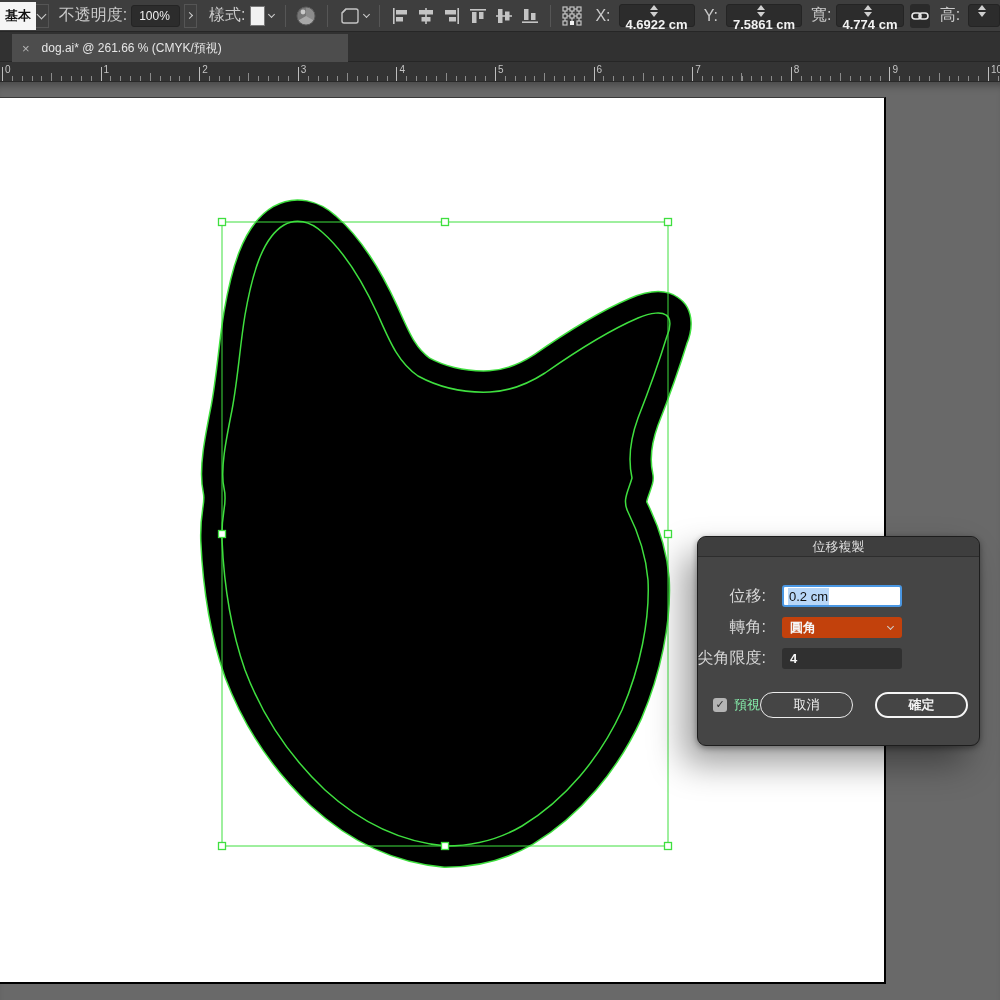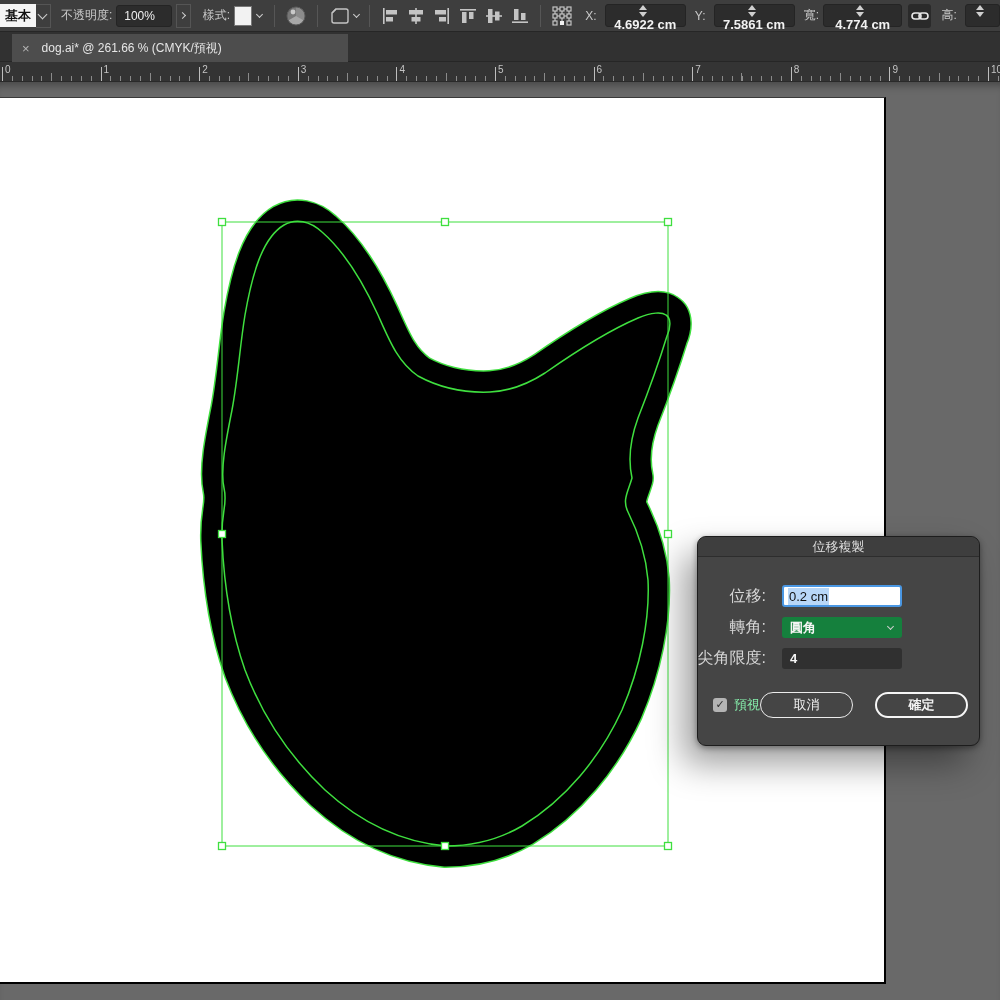--- a/index.html
+++ b/index.html
@@ -4,26 +4,26 @@
 <style>
   * { margin:0; padding:0; box-sizing:border-box; }
   html,body { width:1000px; height:1000px; overflow:hidden;
     font-family:"Liberation Sans","DejaVu Sans",sans-serif; }
   .app { width:1000px; height:1000px; background:#696969; position:relative; }
 
   
   .toolbar { position:absolute; top:0; left:0; width:1000px; height:32px;
     background:#3e3e3e; border-bottom:1px solid #262626;
     display:flex; align-items:center; white-space:nowrap; overflow:hidden; }
-  .toolbar .lbl { color:#c9c9c9; font-size:12px; margin:4px 4px; }
+  .toolbar .lbl { color:#c9c9c9; font-size:16px; margin:4px 4px; }
   .toolbar .val-field { background:#2c2c2c; border:1px solid #242424; border-radius:3px;
     color:#f0f0f0; font-size:12px; height:22px; display:flex; align-items:center;
     padding:0 7px; }
   .appearance-box { background:#f5f5f5; color:#111; font-size:13px; font-weight:bold;
-    height:23px; display:flex; align-items:center; padding:0 5px; margin-left:0; }
+    height:28px; display:flex; align-items:center; padding:0 5px; margin-left:0; }
   .chev-btn { width:18px; height:24px; display:flex; align-items:center; justify-content:center;
     border:1px solid #555; border-left:none; }
   .chevron { width:7px; height:7px; border-right:1.6px solid #cfcfcf; border-bottom:1.6px solid #cfcfcf;
     transform:rotate(45deg); margin-top:-3px; }
   .chevron.right { transform:rotate(-45deg); margin:0 0 0 -2px; }
   .chevron.small { width:5px; height:5px; }
   .divider { width:1px; height:22px; background:#565656; margin:0 7px; }
   .swatch { width:22px; height:20px; background:#f2f2f2; border:1px solid #777; }
   .icon-btn { display:flex; align-items:center; justify-content:center; height:26px; padding:0 3px; }
   .stepper { display:flex; flex-direction:column; justify-content:center; gap:2px; margin-right:5px; }
@@ -67,21 +67,21 @@
     box-shadow:-14px 18px 34px rgba(0,0,0,0.38), 0 2px 6px rgba(0,0,0,0.4); }
   .dialog .titlebar { height:20px; background:#3e3e3e; border-bottom:1px solid #2d2d2d;
     border-radius:9px 9px 0 0; display:flex; align-items:center; justify-content:center; }
   .dialog .titlebar span { color:#dedede; font-size:13px; }
   .drow { position:absolute; left:0; width:100%; display:flex; align-items:center; }
   .dlabel { position:absolute; right:213px; text-align:right; color:#d6d6d6; font-size:16px; width:130px; }
   .dfield { position:absolute; left:84px; width:120px; }
   .offset-input { height:22px; background:#ffffff; border:2px solid #4a97e3; border-radius:3px;
     display:flex; align-items:center; padding:0 4px; font-size:13px; color:#111; }
   .offset-input .sel { background:#b8d7f8; padding:1px 1px; }
-  .dd { height:21px; background:#15803d; border-radius:3px; display:flex; align-items:center;
+  .dd { height:21px; background:#c2410c; border-radius:3px; display:flex; align-items:center;
     padding:0 8px; color:#f5f5f5; font-size:13px; font-weight:bold; position:relative; }
   .dd .chevron { position:absolute; right:9px; border-color:#cfcfcf; }
   .miter { height:21px; background:#303030; border-radius:3px; display:flex; align-items:center;
     padding:0 8px; color:#f5f5f5; font-size:13px; font-weight:bold; }
   .checkbox { width:14px; height:14px; background:#b4b4b4; border-radius:3px; display:flex;
     align-items:center; justify-content:center; color:#2e2e2e; font-size:11px; font-weight:bold; }
   .cb-label { color:#86efac; font-size:13px; margin-left:7px; }
   .pill { height:26px; border-radius:13px; background:transparent; color:#f2f2f2; font-size:13px;
     display:flex; align-items:center; justify-content:center; }
   .pill.cancel { border:1.5px solid #ececec; width:93px; position:absolute; left:62px; }

